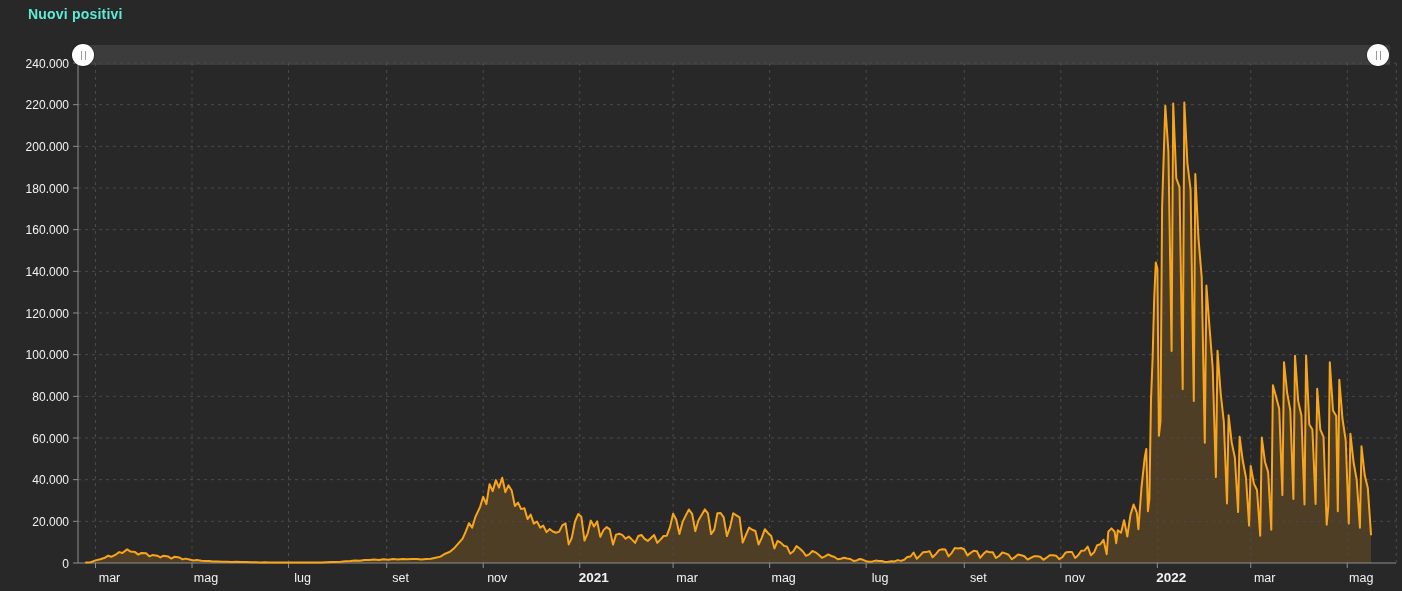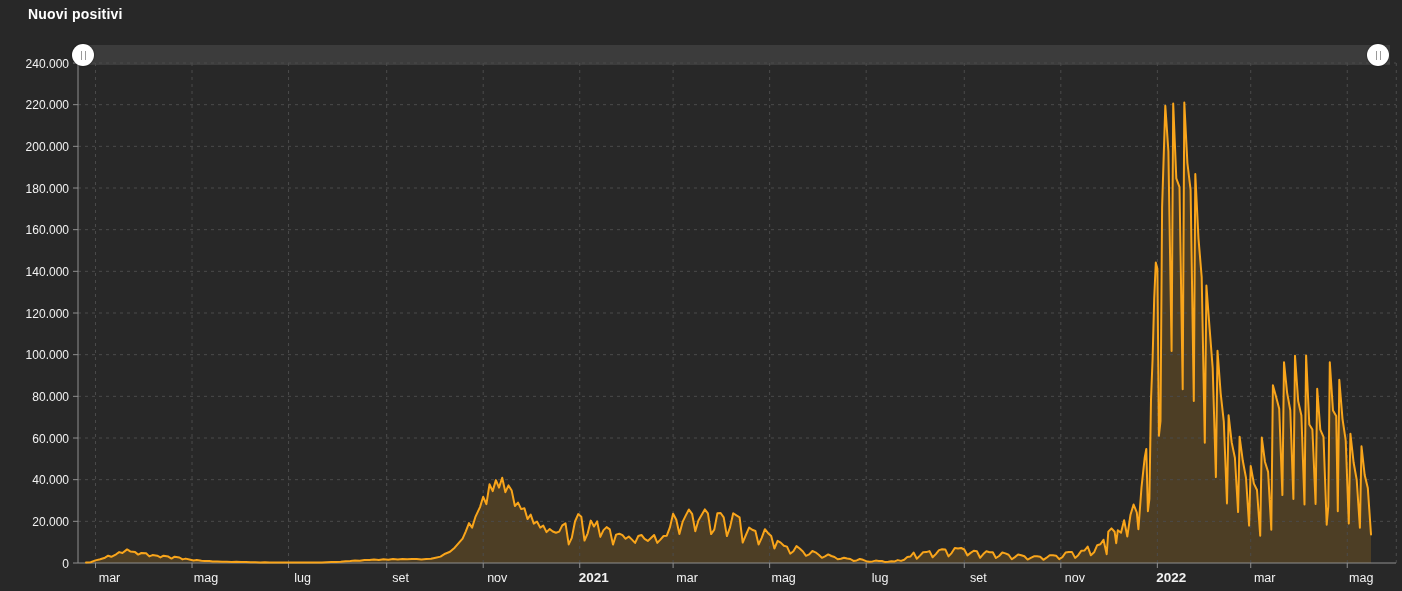--- a/index.html
+++ b/index.html
@@ -1,18 +1,18 @@
 <!DOCTYPE html>
 <html><head>
 <meta charset="utf-8">
 <style>
   html,body{margin:0;padding:0;background:#282828;}
   body{width:1402px;height:591px;overflow:hidden;font-family:"Liberation Sans",sans-serif;}
   .panel{position:relative;width:1402px;height:591px;background:#282828;}
-  .chart-title{position:absolute;left:28px;top:6px;color:#ffffff;font-size:14px;font-weight:bold;letter-spacing:.2px;}
+  .chart-title{position:absolute;left:28px;top:6px;color:#5eead4;font-size:14px;font-weight:bold;letter-spacing:.2px;}
   .slider-track{position:absolute;left:78px;top:45px;width:1312px;height:20px;background:#3c3c3c;}
   .handle{position:absolute;top:44px;width:22px;height:22px;border-radius:50%;background:#ffffff;
           box-shadow:0 0 2px rgba(0,0,0,.6);display:flex;align-items:center;justify-content:center;cursor:ew-resize;z-index:3;}
   .handle.left{left:72px;}
   .handle.right{left:1367px;}
   .grip{width:3px;height:9px;border-left:1.5px solid #9a9a9a;border-right:1.5px solid #9a9a9a;}
   svg{position:absolute;left:0;top:0;}
   text{font-family:"Liberation Sans",sans-serif;}
 </style>
 </head>

